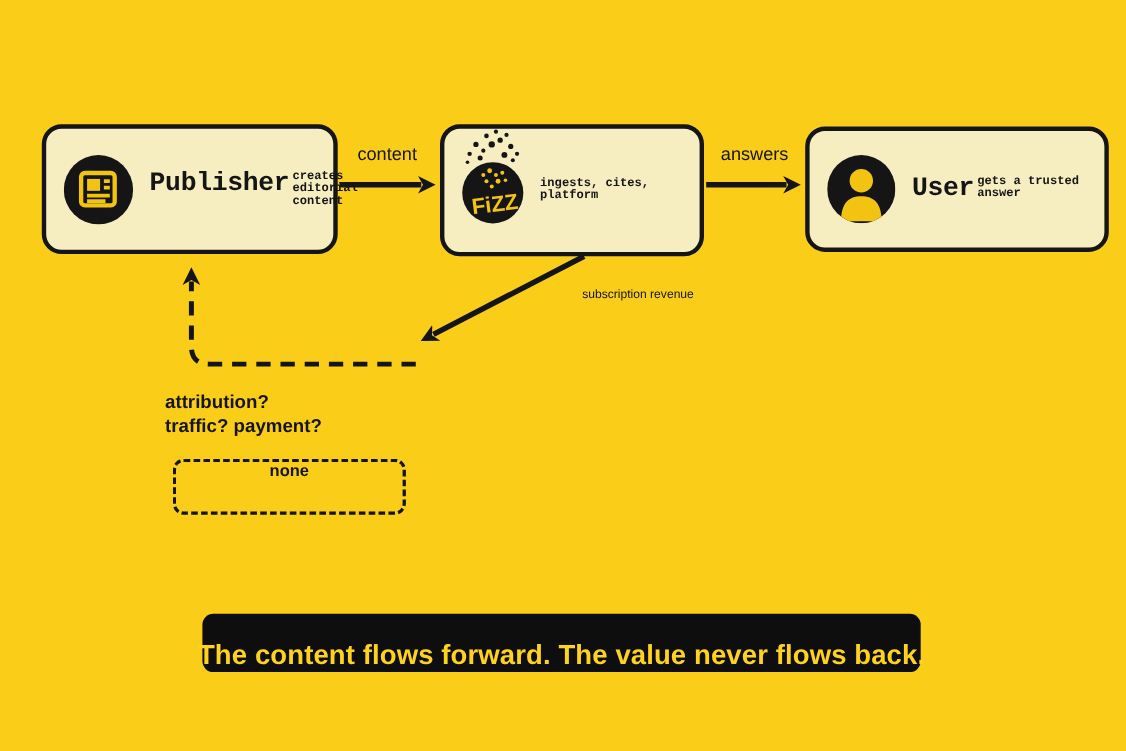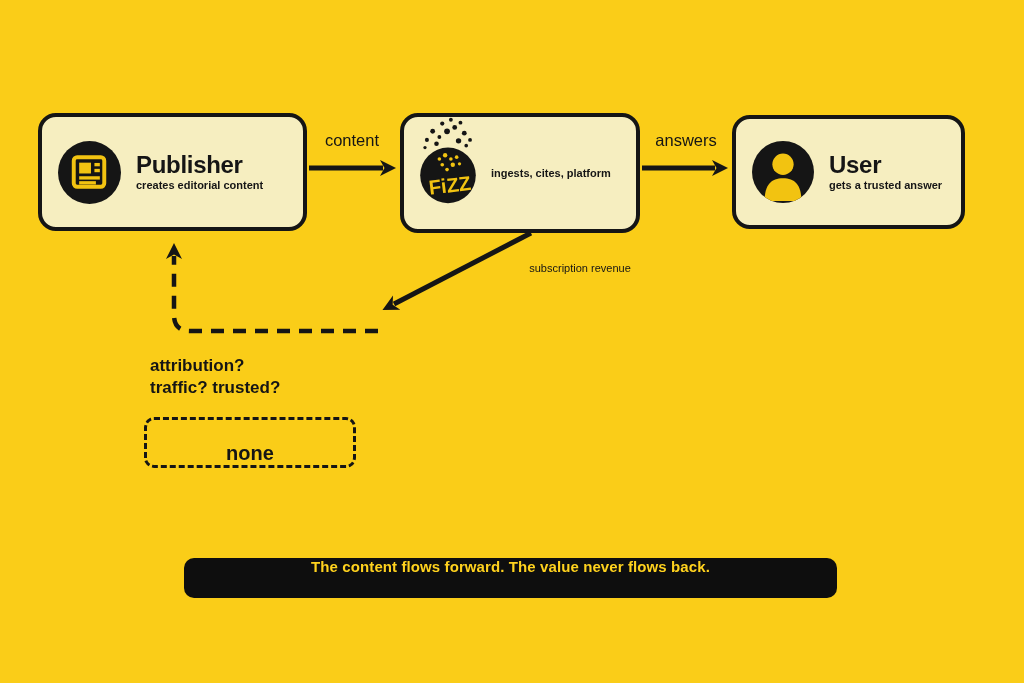--- a/index.html
+++ b/index.html
@@ -17,54 +17,54 @@
     position:absolute;
     background:#F6EEC0;
     border:4px solid #151515;
     border-radius:18px;
     box-sizing:border-box;
     display:flex;align-items:center;
     gap:15px;padding:0 16px;
   }
   .node-publisher{left:38px;top:113px;width:269px;height:118px;}
   .node-ai{left:400px;top:113px;width:240px;height:120px;padding-left:13px;gap:12px;}
-  .node-user{left:732px;top:115px;width:233px;height:114px;}
+  .node-user{left:732px;top:115px;width:276px;height:114px;}
   .node-icon{flex:0 0 auto;display:block;}
   .node-ai .node-icon{margin-top:-26px;}
-  .node-text{display:flex;flex-direction:column;gap:3px;}
+  .node-text{display:flex;gap:3px;font-family:Liberation Mono, monospace;}
   .node-title{font-size:24px;font-weight:bold;letter-spacing:-0.3px;line-height:1;}
   .node-sub{font-size:11px;font-weight:bold;line-height:1;}
 
   
   .flow-label{
     position:absolute;transform:translateX(-50%);
     font-size:16.5px;font-weight:normal;white-space:nowrap;
   }
   .lbl-content{left:352px;top:131px;}
   .lbl-answers{left:686px;top:131px;}
   .lbl-subscription{left:580px;top:262px;font-size:11px;}
 
   
   .question-block{
     position:absolute;left:150px;top:355px;width:226px;
     font-size:17px;font-weight:bold;line-height:22px;
   }
   .none-box{
-    position:absolute;left:144px;top:417px;width:212px;height:51px;
+    position:absolute;left:157px;top:417px;width:212px;height:51px;
     box-sizing:border-box;border:3px dashed #151515;border-radius:10px;
-    display:flex;align-items:flex-end;justify-content:center;
-    font-size:20px;font-weight:bold;
+    display:flex;align-items:flex-start;justify-content:center;
+    font-size:15px;font-weight:bold;
   }
 
   
   .banner{
-    position:absolute;left:184px;top:558px;width:653px;height:40px;
+    position:absolute;left:184px;top:558px;width:653px;height:53px;
     background:#0E0E0E;border-radius:10px;
-    display:flex;align-items:flex-start;justify-content:center;
-    color:#FFD21E;font-size:15px;font-weight:bold;letter-spacing:0.1px;
+    display:flex;align-items:flex-end;justify-content:center;
+    color:#FFD21E;font-size:25px;font-weight:bold;letter-spacing:0.1px;
     white-space:nowrap;
   }
 </style>
 </head>
 <body>
 
 <div class="stage">
 
   <svg class="overlay" width="1024" height="683" viewBox="0 0 1024 683" aria-hidden="true">
     <defs>
@@ -154,21 +154,21 @@
       <div class="node-sub">gets a trusted answer</div>
     </div>
   </div>
 
   <div class="flow-label lbl-content">content</div>
   <div class="flow-label lbl-answers">answers</div>
   <div class="flow-label lbl-subscription">subscription revenue</div>
 
   <div class="question-block">
     <div>attribution?</div>
-    <div>traffic? trusted?</div>
+    <div>traffic? payment?</div>
   </div>
   <div class="none-box">
     <span>none</span>
   </div>
 
   <div class="banner">
     <span>The content flows forward. The value never flows back.</span>
   </div>
 
 </div>

